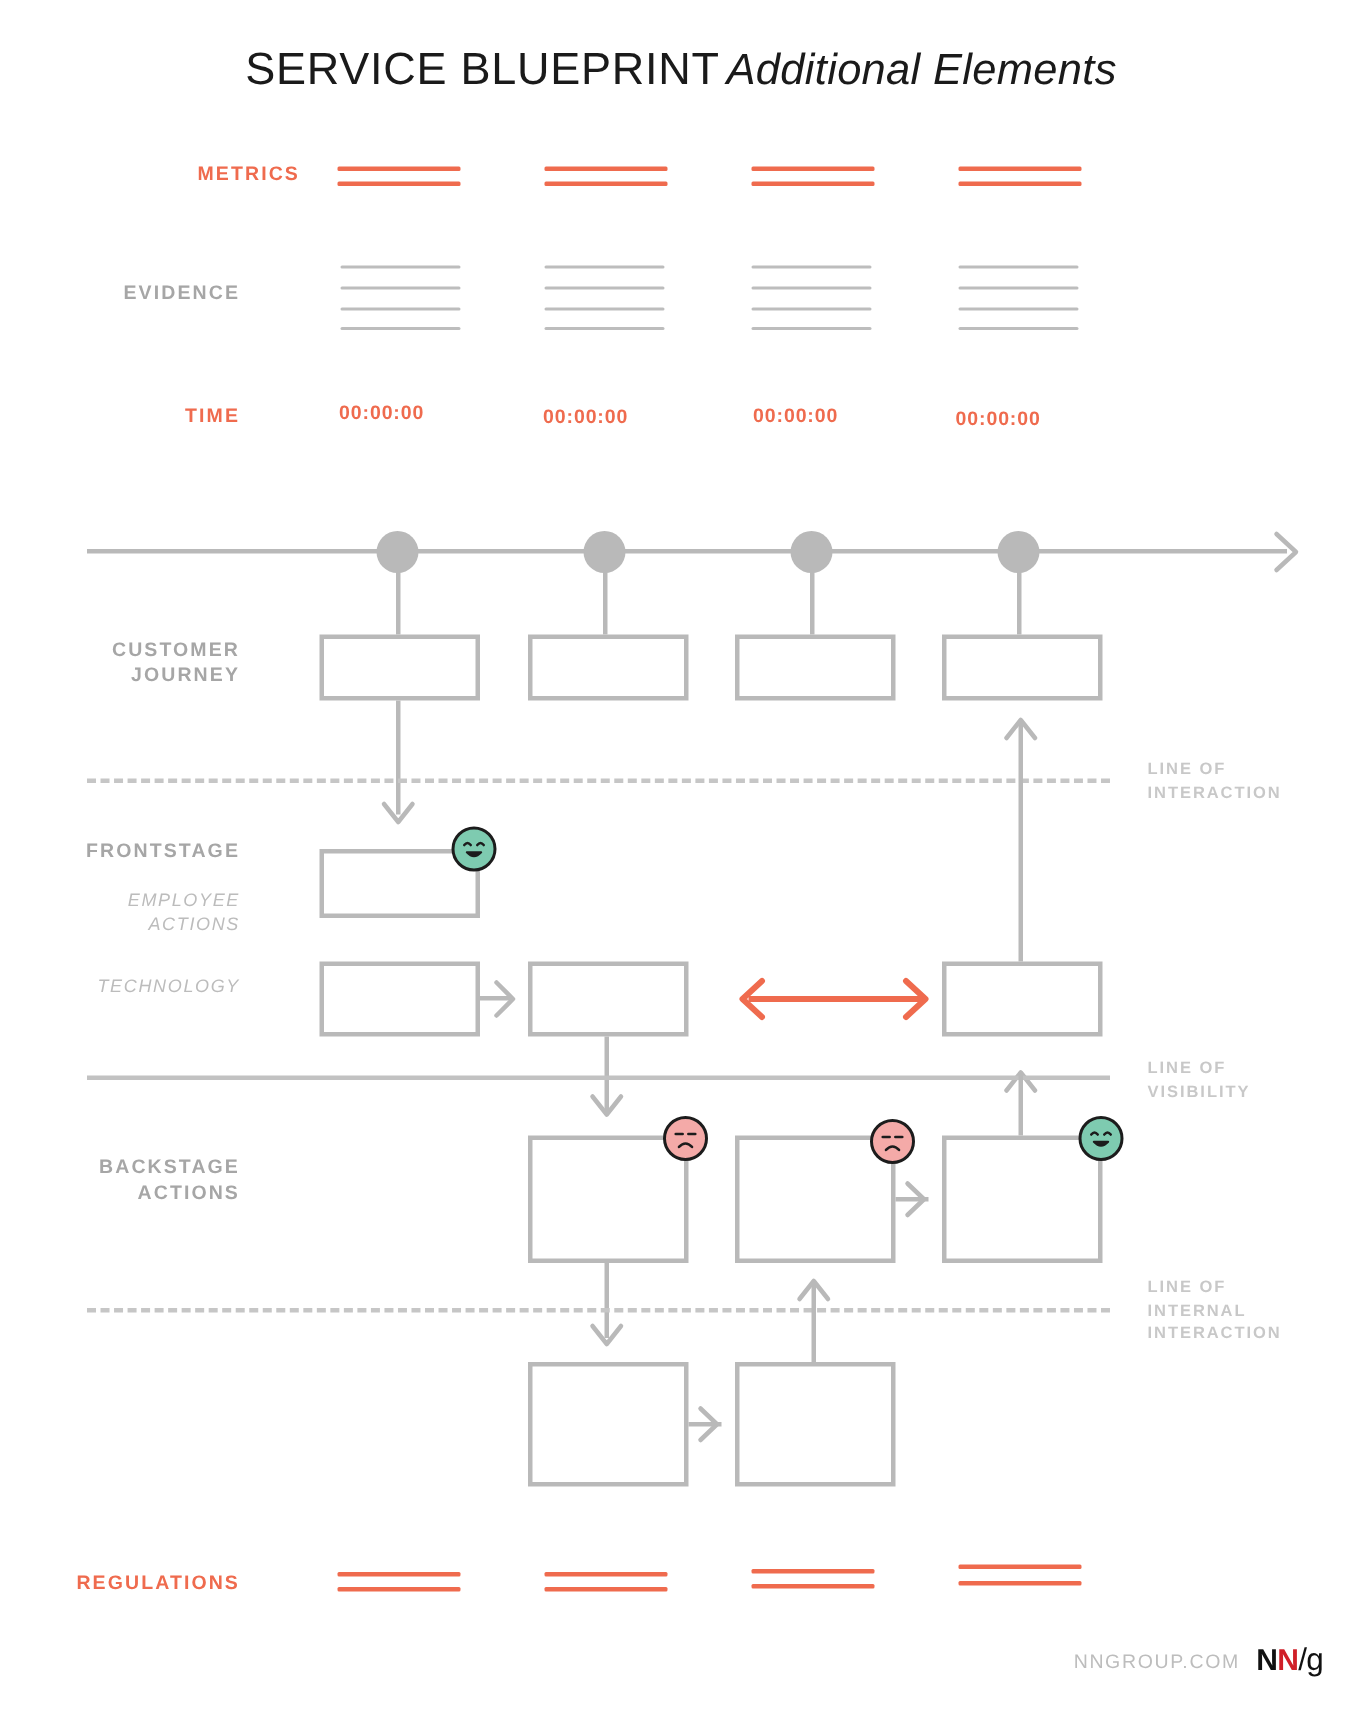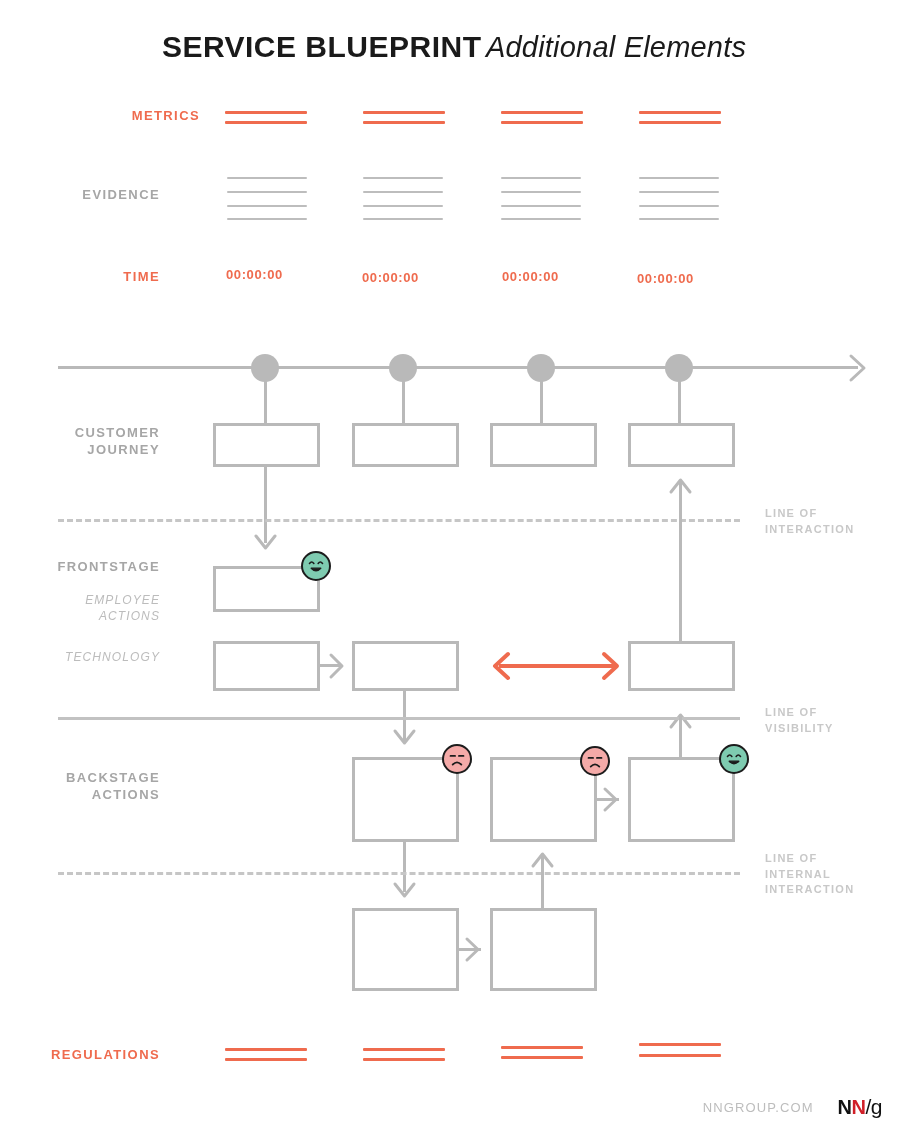--- a/index.html
+++ b/index.html
@@ -18,21 +18,21 @@
 
   
   #title-wrap{
     position:absolute;
     left:0; top:30px; width:908px;
     text-align:center;
     white-space:nowrap;
   }
   #title-main{
     font-size:30px;
-    font-weight:bold;
+    font-weight:normal;
     letter-spacing:0.5px;
     color:#1a1a1a;
   }
   #title-sub{
     font-size:29px;
     font-style:italic;
     font-weight:400;
     color:#1a1a1a;
     letter-spacing:0.2px;
   }
@@ -124,21 +124,21 @@
   }
   .face svg{display:block;width:100%;height:100%;}
 
   
   #footer{
     position:absolute;
     right:26px;
     bottom:24px;
     display:flex;
     align-items:center;
-    gap:24px;
+    gap:11px;
     white-space:nowrap;
   }
   #footer-url{
     font-size:13px;
     letter-spacing:1.1px;
     color:#bdbdbd;
     font-weight:400;
   }
   #footer-logo{
     font-size:20px;

